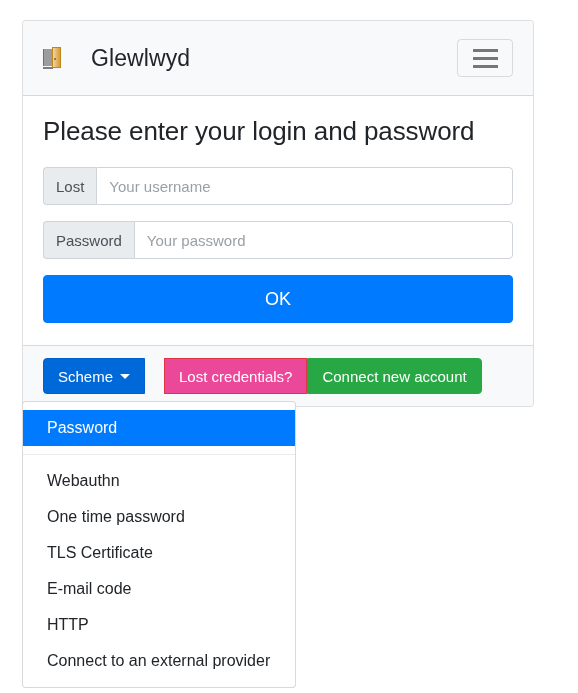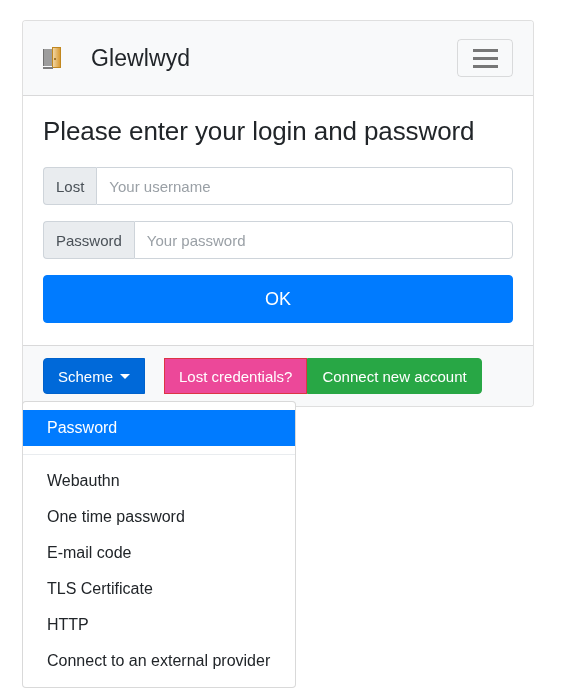--- a/index.html
+++ b/index.html
@@ -313,17 +313,17 @@
       <button class="btn btn-success">Connect new account</button>
     </div>
   </div>
 </div>
 
 <div class="dropdown-menu" id="scheme-menu">
     <a class="dropdown-item active" href="#">Password</a>
     <div class="dropdown-divider"></div>
     <a class="dropdown-item" href="#">Webauthn</a>
     <a class="dropdown-item" href="#">One time password</a>
+    <a class="dropdown-item" href="#">TLS Certificate</a>
     <a class="dropdown-item" href="#">E-mail code</a>
-    <a class="dropdown-item" href="#">TLS Certificate</a>
     <a class="dropdown-item" href="#">HTTP</a>
     <a class="dropdown-item" href="#">Connect to an external provider</a>
   </div>
 
 </body></html>

